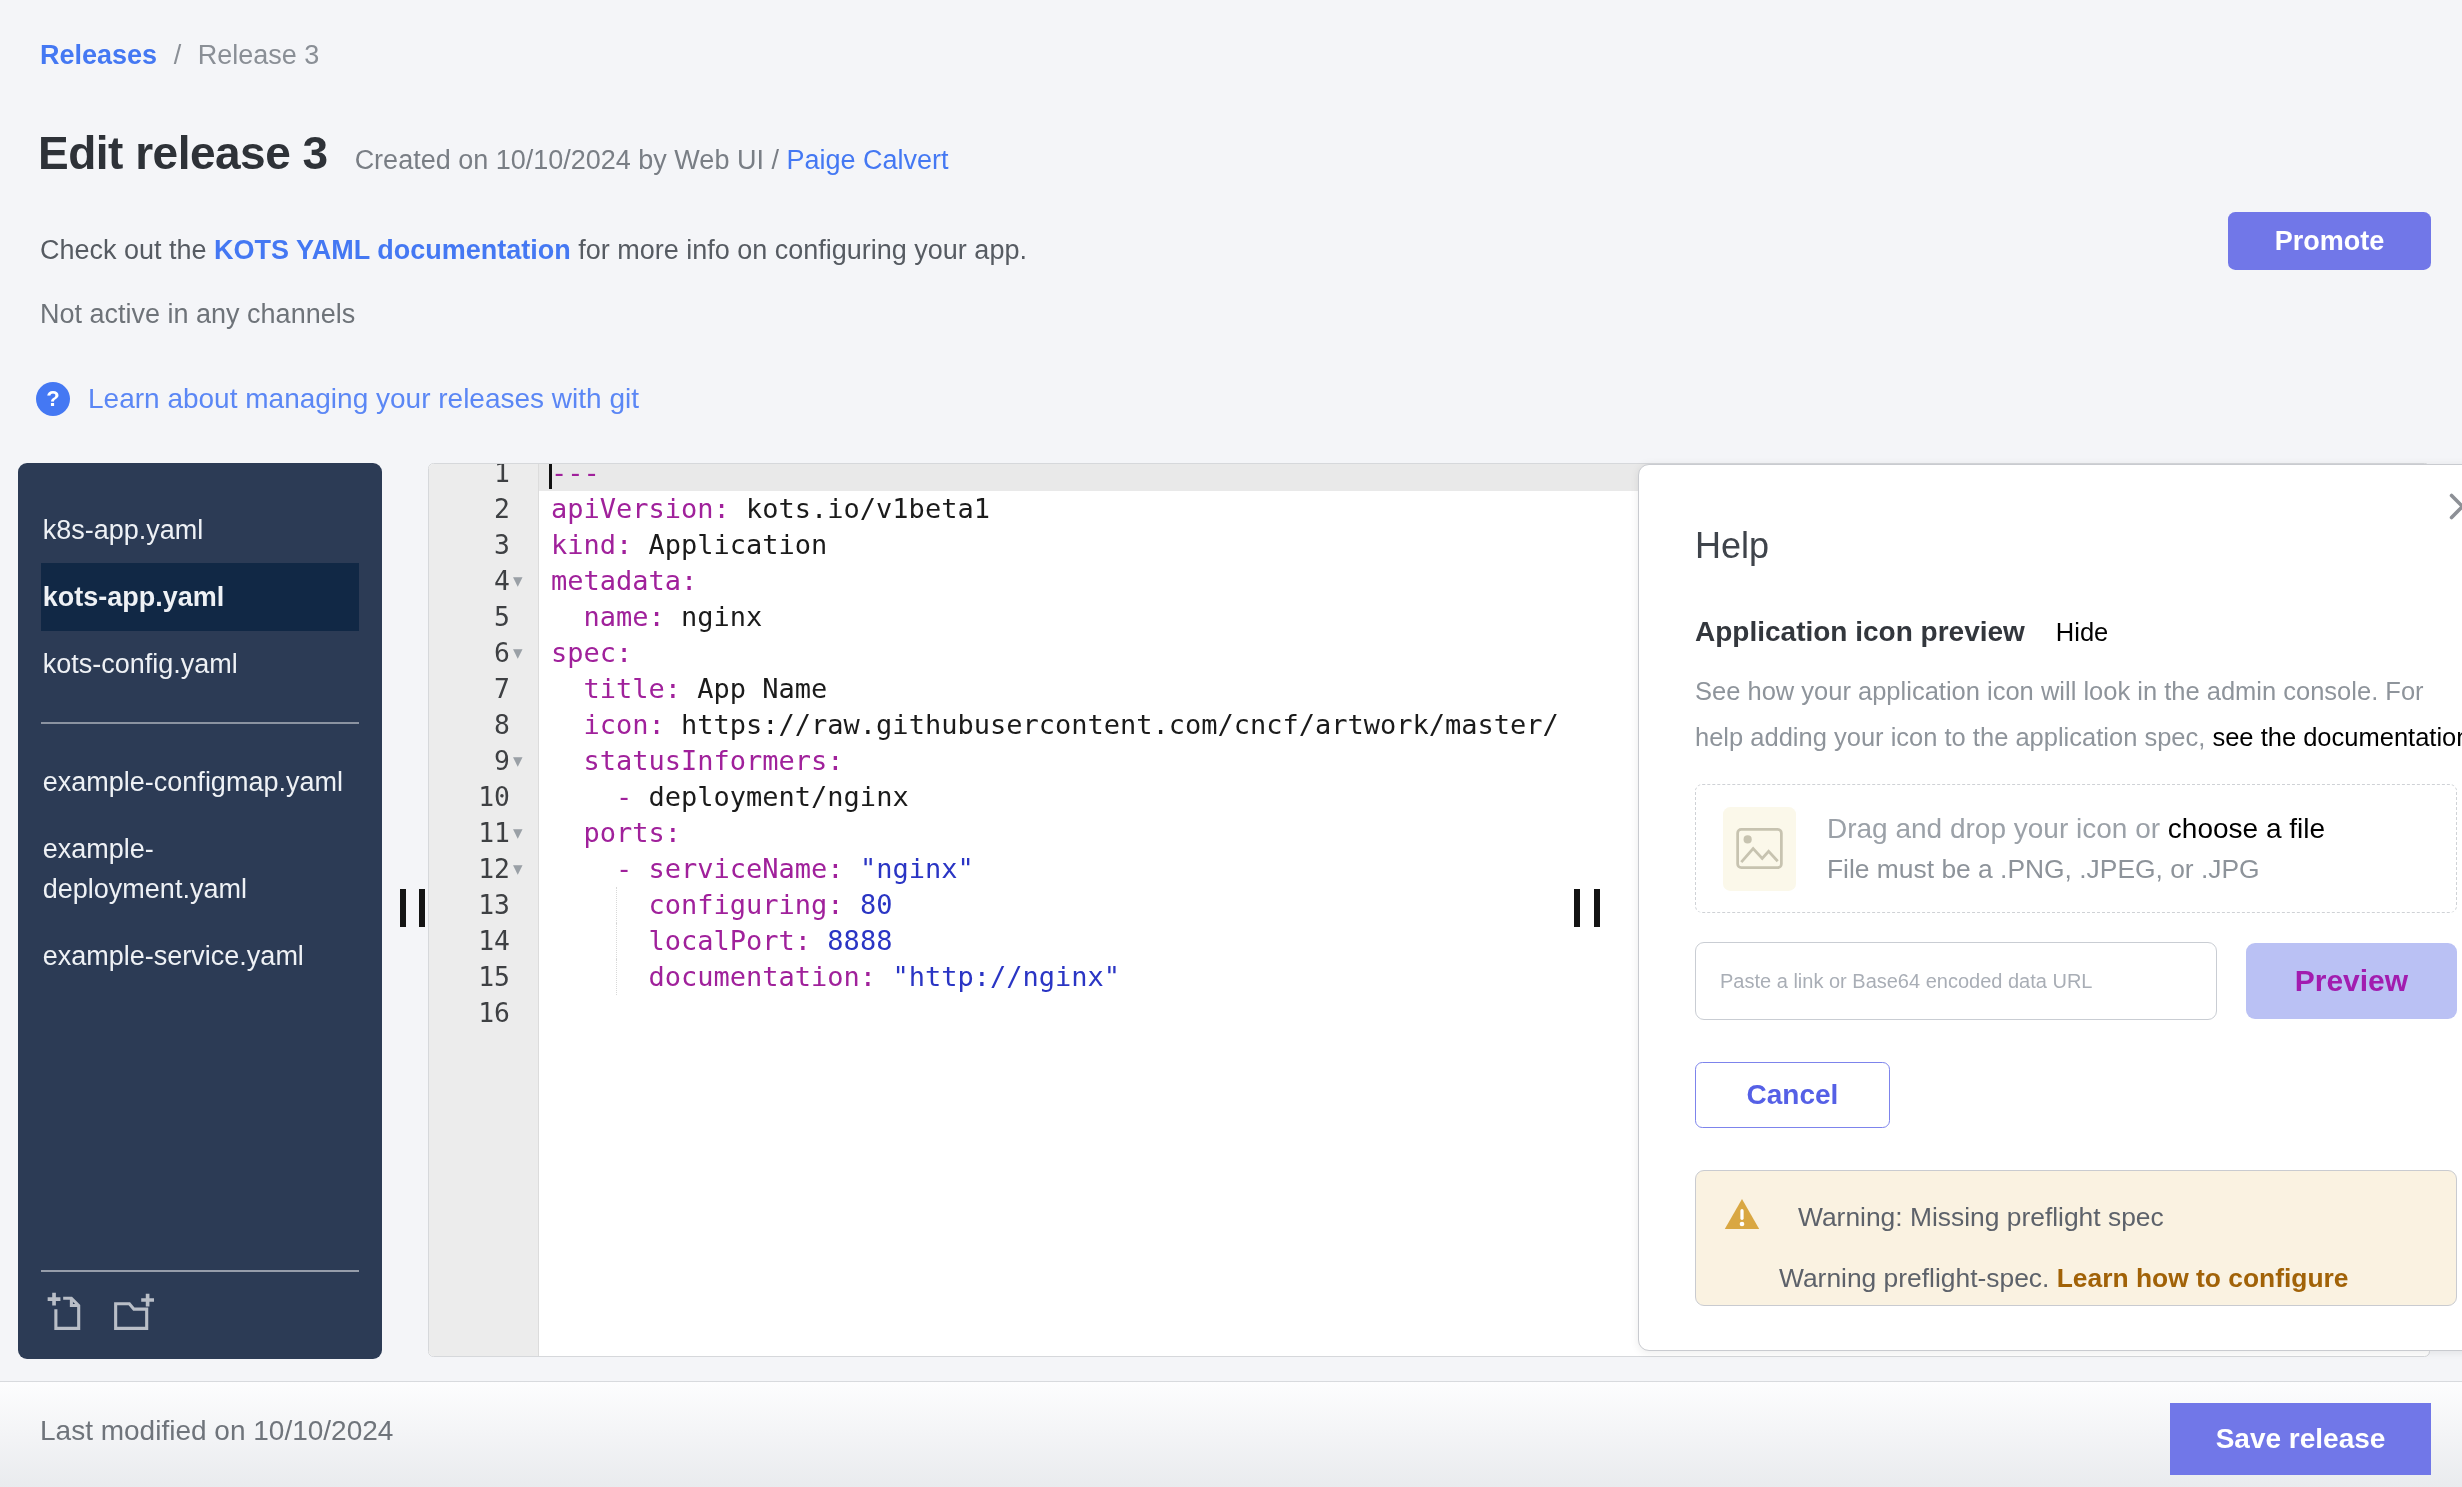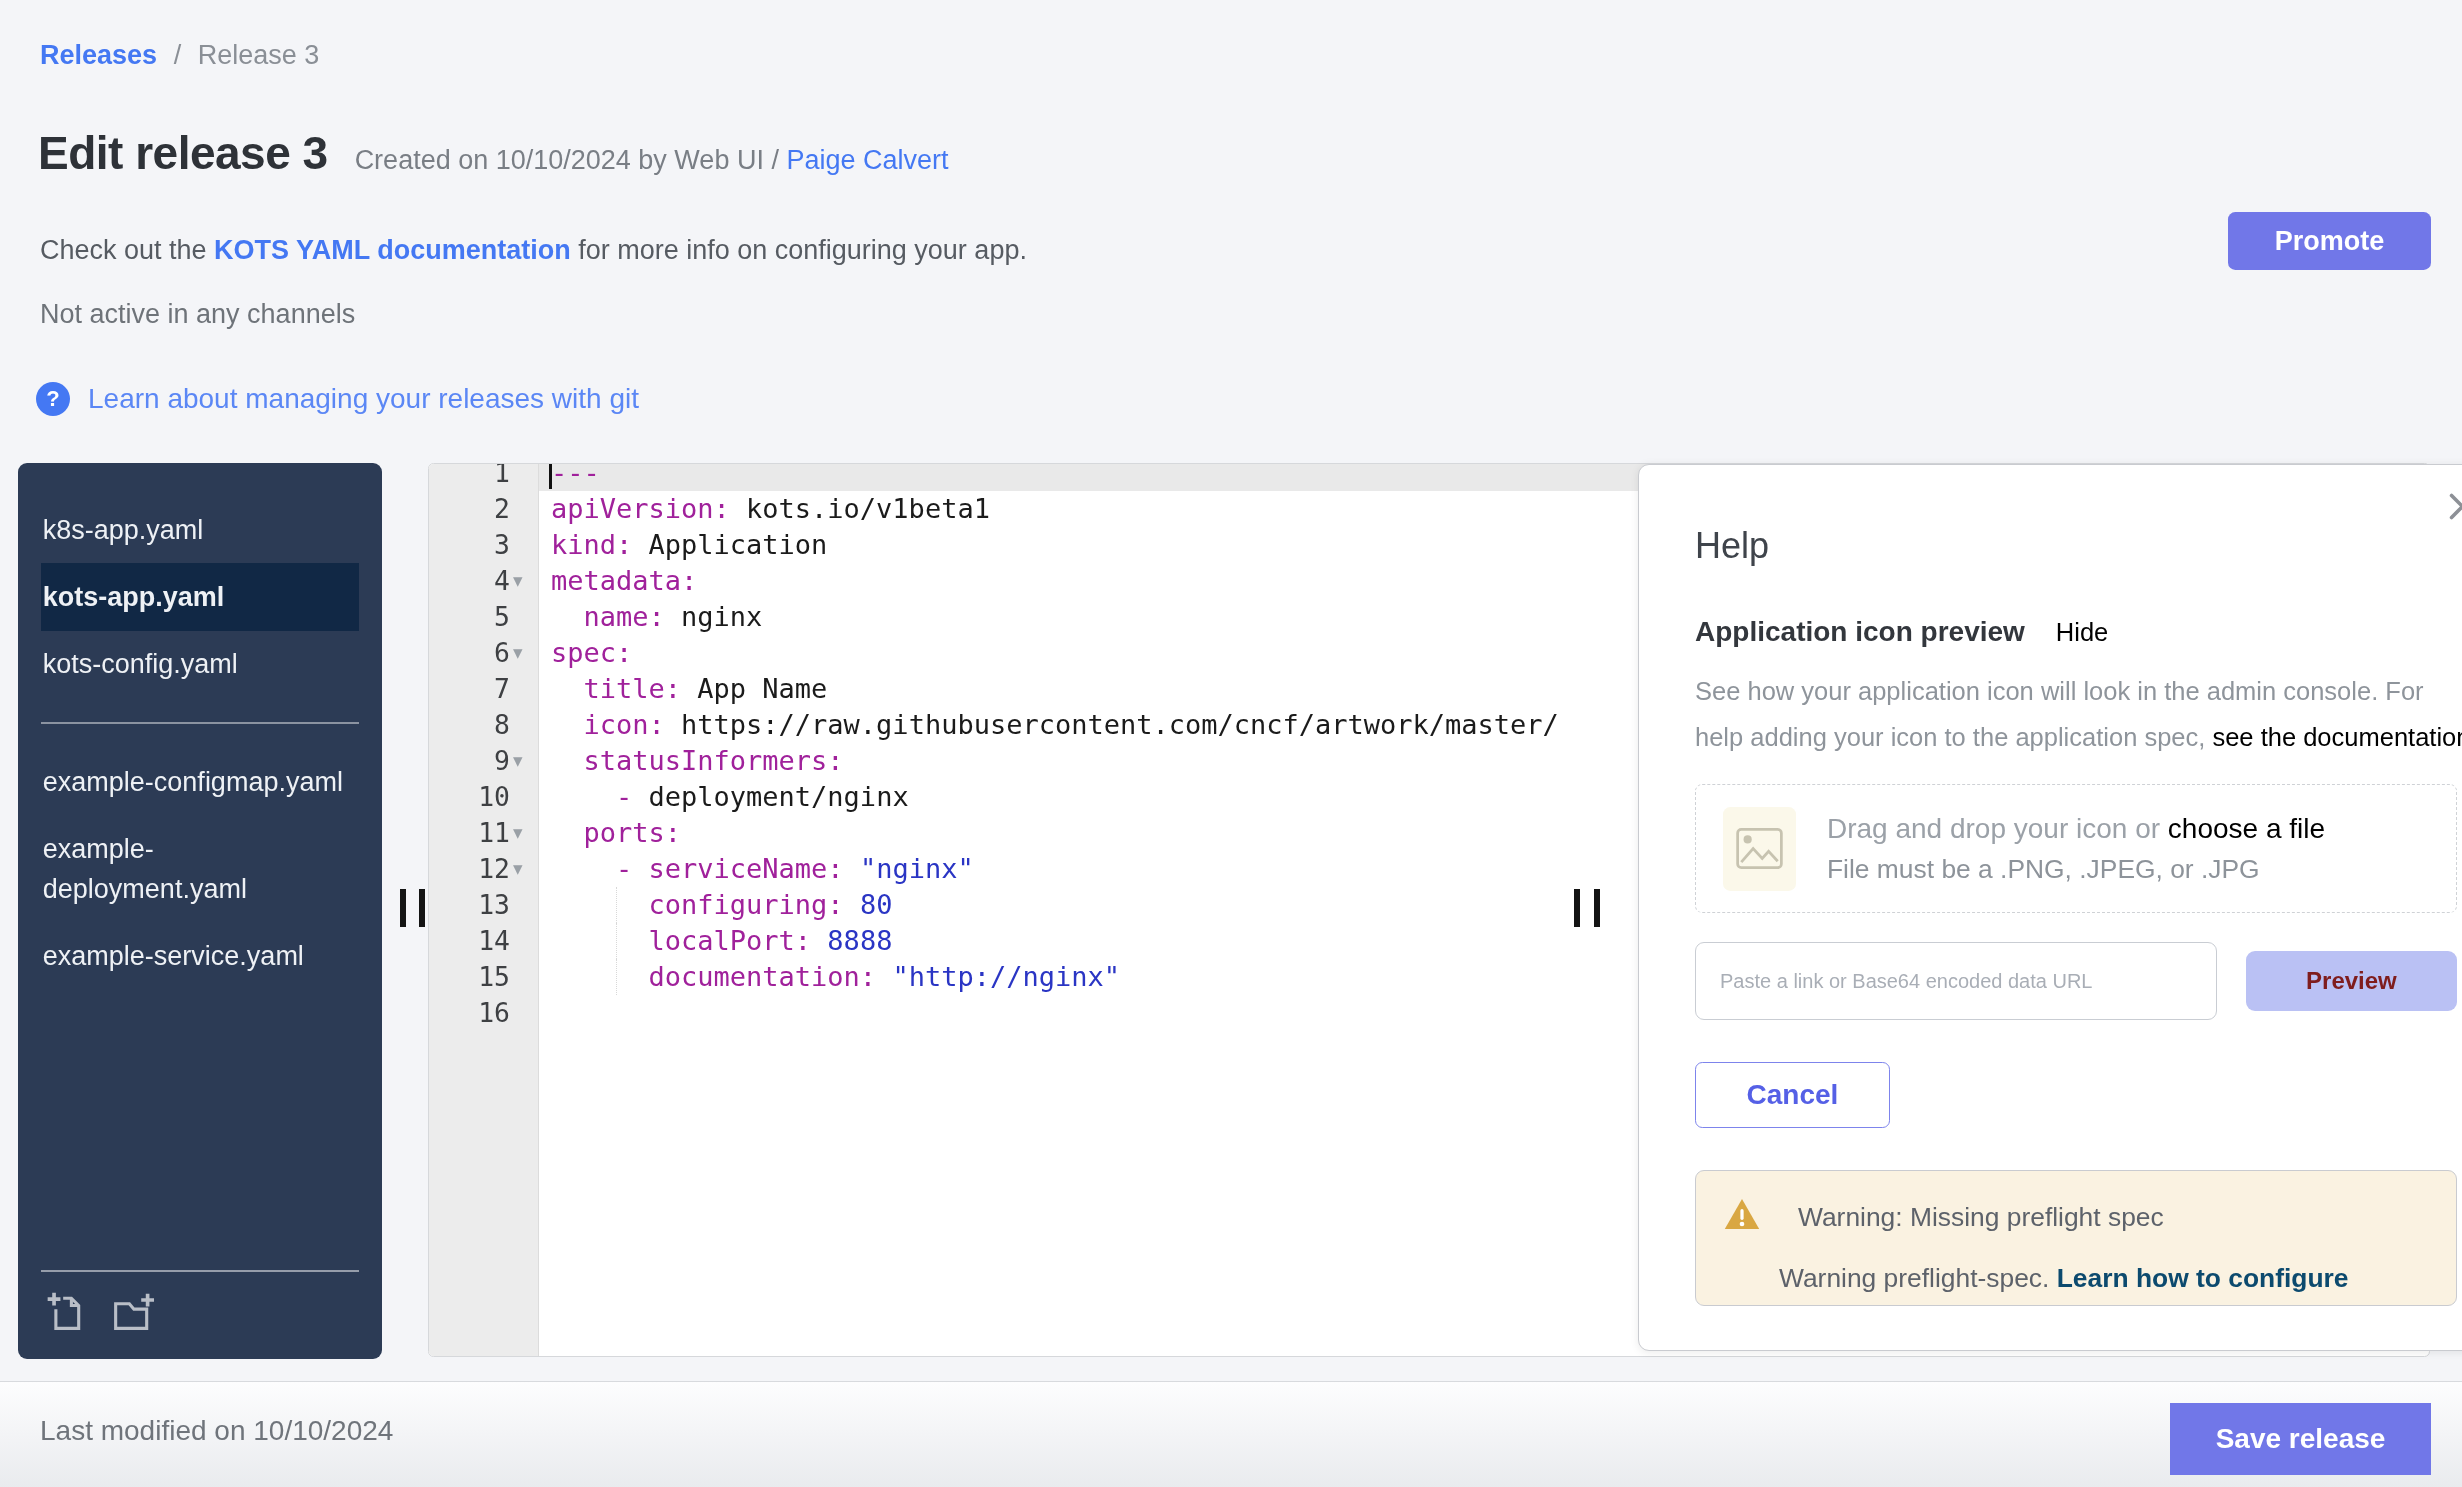--- a/index.html
+++ b/index.html
@@ -89,29 +89,29 @@
   .dz-icon { width: 73px; height: 84px; background: #fbf8ea; border-radius: 7.3px;
              display: flex; align-items: center; justify-content: center; flex: none; }
   .dz-text { margin-left: 31px; }
   .dz-l1 { font-size: 28px; color: #9ba1a8; }
   .dz-l1 .teal { font-weight: 400; }
   .dz-l2 { margin-top: 9px; font-size: 26.4px; color: #8d939a; }
   .linkrow { margin-top: 29px; display: flex; align-items: center; }
   .linkrow input { width: 526px; height: 78px; border: 1.8px solid #c9cdd3; border-radius: 9px;
                    padding: 0 24px; font-size: 20px; font-family: inherit; color: #333; background: #fff; }
   .linkrow input::placeholder { color: #a9aeb6; }
-  .btn-preview { margin-left: 29px; width: 213px; height: 60px; border-radius: 9px;
-                 background: #bac1f4; color: #7f1d1d; font-size: 24px; font-weight: 700; cursor: default; }
+  .btn-preview { margin-left: 29px; width: 213px; height: 76px; border-radius: 9px;
+                 background: #bac1f4; color: #a21caf; font-size: 30px; font-weight: 700; cursor: default; }
   .btn-cancel { margin-top: 42px; width: 195px; height: 66px; border-radius: 7.3px; background: #fff;
                 border: 1.8px solid #7d84ec; color: #5560e6; font-size: 28px; font-weight: 700; }
   .warnbox { margin-top: 42px; border: 1.8px solid #c9cbd0; border-radius: 9px;
              background: #faf2e1; padding: 25.5px 27px 11px 27px; }
   .warn-l1 { display: flex; align-items: center; gap: 37px; font-size: 26.4px; color: #5d626a; }
   .warn-l2 { margin-top: 24px; margin-left: 56px; font-size: 26.4px; color: #5d626a; }
-  .warn-l2 a { color: #0c4a6e; text-decoration: none; font-weight: 600; cursor: pointer; }
+  .warn-l2 a { color: #a16207; text-decoration: none; font-weight: 600; cursor: pointer; }
 
   
   .footer { left: 0; right: 0; top: 1381px; bottom: 0; border-top: 1.8px solid #d8dade;
             background: linear-gradient(180deg, #fdfdfe, #e9ebee); z-index: 30; }
   .foot-text { position: absolute; left: 40px; top: 33px; font-size: 28px; color: #6f747b; }
   .btn-save { position: absolute; right: 31px; top: 21px; width: 261px; height: 72px; border-radius: 0;
               background: #7177e8; color: #fff; font-size: 28px; font-weight: 700; }
 </style>
 </head>
 <body>

